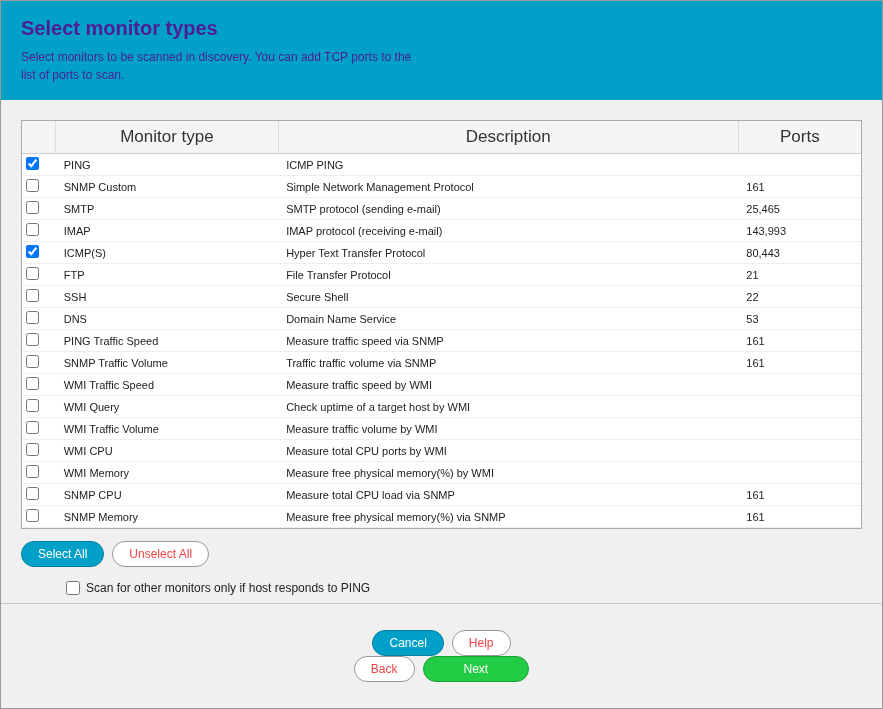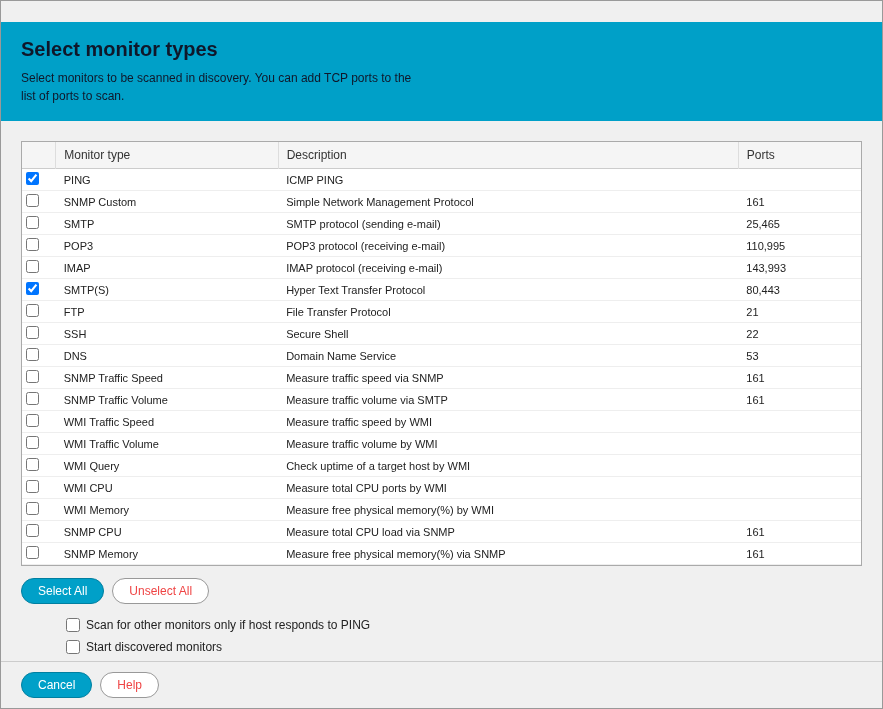--- a/index.html
+++ b/index.html
@@ -16,24 +16,23 @@
       width: 883px;
       height: 709px;
       background: #f0f0f0;
       display: flex;
       flex-direction: column;
       border: 1px solid #999;
     }
 
     .header {
       background: #00a0c8;
-      color: #0f172a;
+      color: #4c1d95;
       padding: 16px 20px 16px 20px;
       flex-shrink: 0;
-      margin-top: 21px;
     }
 
     .header-title {
       font-size: 20px;
       font-weight: bold;
       margin-bottom: 8px;
     }
 
     .header-subtitle {
       font-size: 12px;
@@ -61,25 +60,25 @@
       border-collapse: collapse;
     }
 
     thead tr {
       background: #f5f5f5;
       border-bottom: 1px solid #ccc;
     }
 
     thead th {
       padding: 6px 8px;
-      text-align: left;
+      text-align: center;
       font-weight: normal;
       color: #333;
       border-right: 1px solid #ddd;
-      font-size: 12px;
+      font-size: 17px;
     }
 
     thead th:last-child {
       border-right: none;
     }
 
     tbody tr {
       border-bottom: 1px solid #eee;
     }
 
@@ -163,26 +162,27 @@
     }
 
     .checkbox-row input[type="checkbox"] {
       width: 14px;
       height: 14px;
     }
 
     .footer {
       margin-top: auto;
       border-top: 1px solid #ccc;
-      padding: 10px 20px;
+      padding: 26px 20px;
       display: flex;
       justify-content: space-between;
       align-items: center;
       background: #f0f0f0;
       flex-shrink: 0;
+      flex-direction: column;
     }
 
     .footer-left {
       display: flex;
       gap: 8px;
     }
 
     .footer-right {
       display: flex;
       gap: 8px;
@@ -224,33 +224,27 @@
               <td>161</td>
             </tr>
             <tr>
               <td class="check-cell"><input type="checkbox" style=""></td>
               <td>SMTP</td>
               <td>SMTP protocol (sending e-mail)</td>
               <td>25,465</td>
             </tr>
             <tr>
               <td class="check-cell"><input type="checkbox" style=""></td>
-              <td>POP3</td>
-              <td>POP3 protocol (receiving e-mail)</td>
-              <td>110,995</td>
-            </tr>
-            <tr>
-              <td class="check-cell"><input type="checkbox" style=""></td>
               <td>IMAP</td>
               <td>IMAP protocol (receiving e-mail)</td>
               <td>143,993</td>
             </tr>
             <tr>
               <td class="check-cell"><input type="checkbox" checked="" style=""></td>
-              <td>SMTP(S)</td>
+              <td>ICMP(S)</td>
               <td>Hyper Text Transfer Protocol</td>
               <td>80,443</td>
             </tr>
             <tr>
               <td class="check-cell"><input type="checkbox" style=""></td>
               <td>FTP</td>
               <td>File Transfer Protocol</td>
               <td>21</td>
             </tr>
             <tr>
@@ -260,46 +254,46 @@
               <td>22</td>
             </tr>
             <tr>
               <td class="check-cell"><input type="checkbox" style=""></td>
               <td>DNS</td>
               <td>Domain Name Service</td>
               <td>53</td>
             </tr>
             <tr>
               <td class="check-cell"><input type="checkbox" style=""></td>
-              <td>SNMP Traffic Speed</td>
+              <td>PING Traffic Speed</td>
               <td>Measure traffic speed via SNMP</td>
               <td>161</td>
             </tr>
             <tr>
               <td class="check-cell"><input type="checkbox" style=""></td>
               <td>SNMP Traffic Volume</td>
-              <td>Measure traffic volume via SMTP</td>
+              <td>Traffic traffic volume via SNMP</td>
               <td>161</td>
             </tr>
             <tr>
               <td class="check-cell"><input type="checkbox" style=""></td>
               <td>WMI Traffic Speed</td>
               <td>Measure traffic speed by WMI</td>
               <td></td>
             </tr>
             <tr>
               <td class="check-cell"><input type="checkbox" style=""></td>
+              <td>WMI Query</td>
+              <td>Check uptime of a target host by WMI</td>
+              <td></td>
+            </tr>
+            <tr>
+              <td class="check-cell"><input type="checkbox" style=""></td>
               <td>WMI Traffic Volume</td>
               <td>Measure traffic volume by WMI</td>
-              <td></td>
-            </tr>
-            <tr>
-              <td class="check-cell"><input type="checkbox" style=""></td>
-              <td>WMI Query</td>
-              <td>Check uptime of a target host by WMI</td>
               <td></td>
             </tr>
             <tr>
               <td class="check-cell"><input type="checkbox" style=""></td>
               <td>WMI CPU</td>
               <td>Measure total CPU ports by WMI</td>
               <td></td>
             </tr>
             <tr>
               <td class="check-cell"><input type="checkbox" style=""></td>
@@ -338,14 +332,18 @@
         <span>Start discovered monitors</span>
       </label>
     </div>
   </div>
 
   <div class="footer">
     <div class="footer-left">
       <button class="btn btn-cancel">Cancel</button>
       <button class="btn btn-white">Help</button>
     </div>
+    <div class="footer-right">
+      <button class="btn btn-white">Back</button>
+      <button class="btn btn-green">Next</button>
+    </div>
   </div>
 </div>
 
 </body></html>

